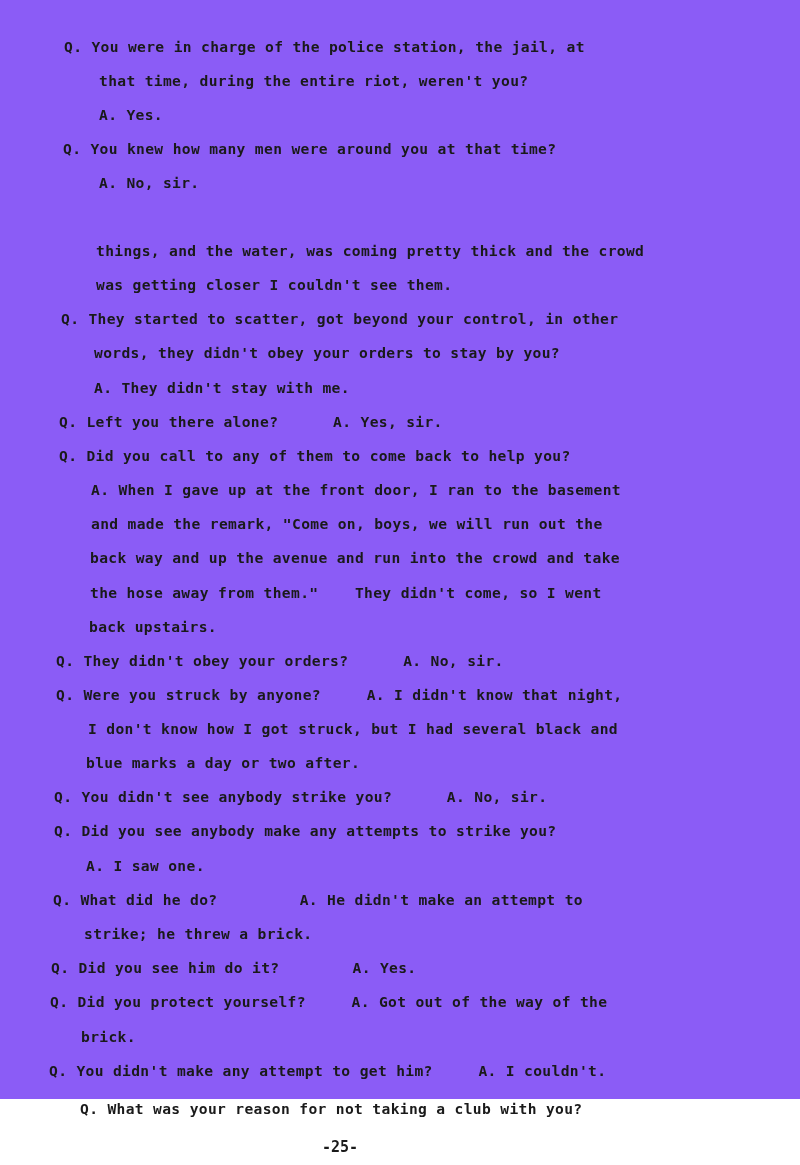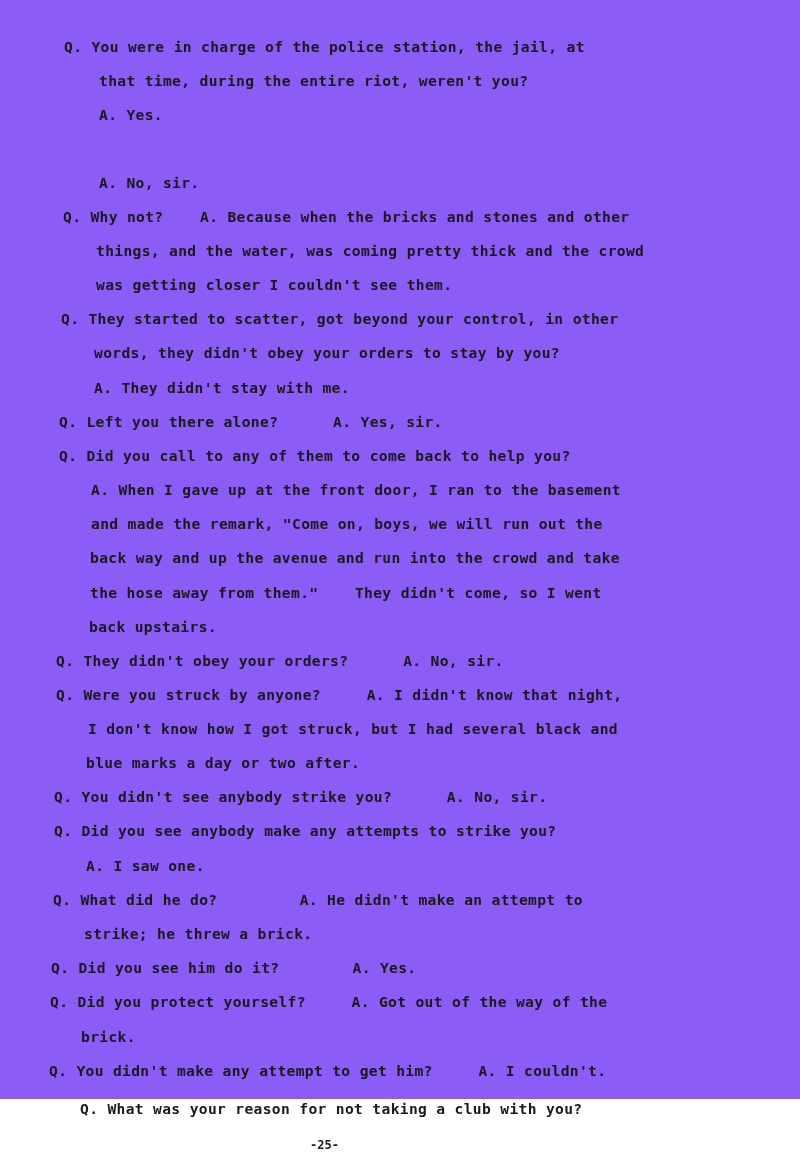--- a/index.html
+++ b/index.html
@@ -14,36 +14,36 @@
       font-family: "DejaVu Sans Mono", "Liberation Mono", monospace;
       font-weight: bold;
       font-size: 14.6px;
       letter-spacing: 0.35px;
       color: #1a1a1a;
       white-space: pre;
       line-height: 20px;
     }
     .pagenum {
       position: absolute;
-      left: 310px; top: 1138px;
+      left: 322px; top: 1138px;
       font-family: "DejaVu Sans Mono", "Liberation Mono", monospace;
       font-weight: bold;
-      font-size: 12px;
+      font-size: 15px;
       color: #1a1a1a;
     }
   </style>
 </head>
 <body>
 
 <div class="page">
   <div class="line" style="left:64px;top:37px;">Q. You were in charge of the police station, the jail, at</div>
   <div class="line" style="left:99px;top:71px;text-align:center;">that time, during the entire riot, weren't you?</div>
   <div class="line" style="left:99px;top:105px;">A. Yes.</div>
+  <div class="line" style="left:63px;top:139px;">Q. You knew how many men were around you at that time?</div>
   <div class="line" style="left:99px;top:173px;">A. No, sir.</div>
-  <div class="line" style="left:63px;top:207px;">Q. Why not?    A. Because when the bricks and stones and other</div>
   <div class="line" style="left:96px;top:241px;">things, and the water, was coming pretty thick and the crowd</div>
   <div class="line" style="left:96px;top:275px;">was getting closer I couldn't see them.</div>
   <div class="line" style="left:61px;top:309px;">Q. They started to scatter, got beyond your control, in other</div>
   <div class="line" style="left:94px;top:343px;">words, they didn't obey your orders to stay by you?</div>
   <div class="line" style="left:94px;top:378px;">A. They didn't stay with me.</div>
   <div class="line" style="left:59px;top:446px;">Q. Did you call to any of them to come back to help you?</div>
   <div class="line" style="left:59px;top:412px;">Q. Left you there alone?      A. Yes, sir.</div>
   <div class="line" style="left:91px;top:480px;">A. When I gave up at the front door, I ran to the basement</div>
   <div class="line" style="left:91px;top:514px;">and made the remark, "Come on, boys, we will run out the</div>
   <div class="line" style="left:90px;top:548px;">back way and up the avenue and run into the crowd and take</div>

